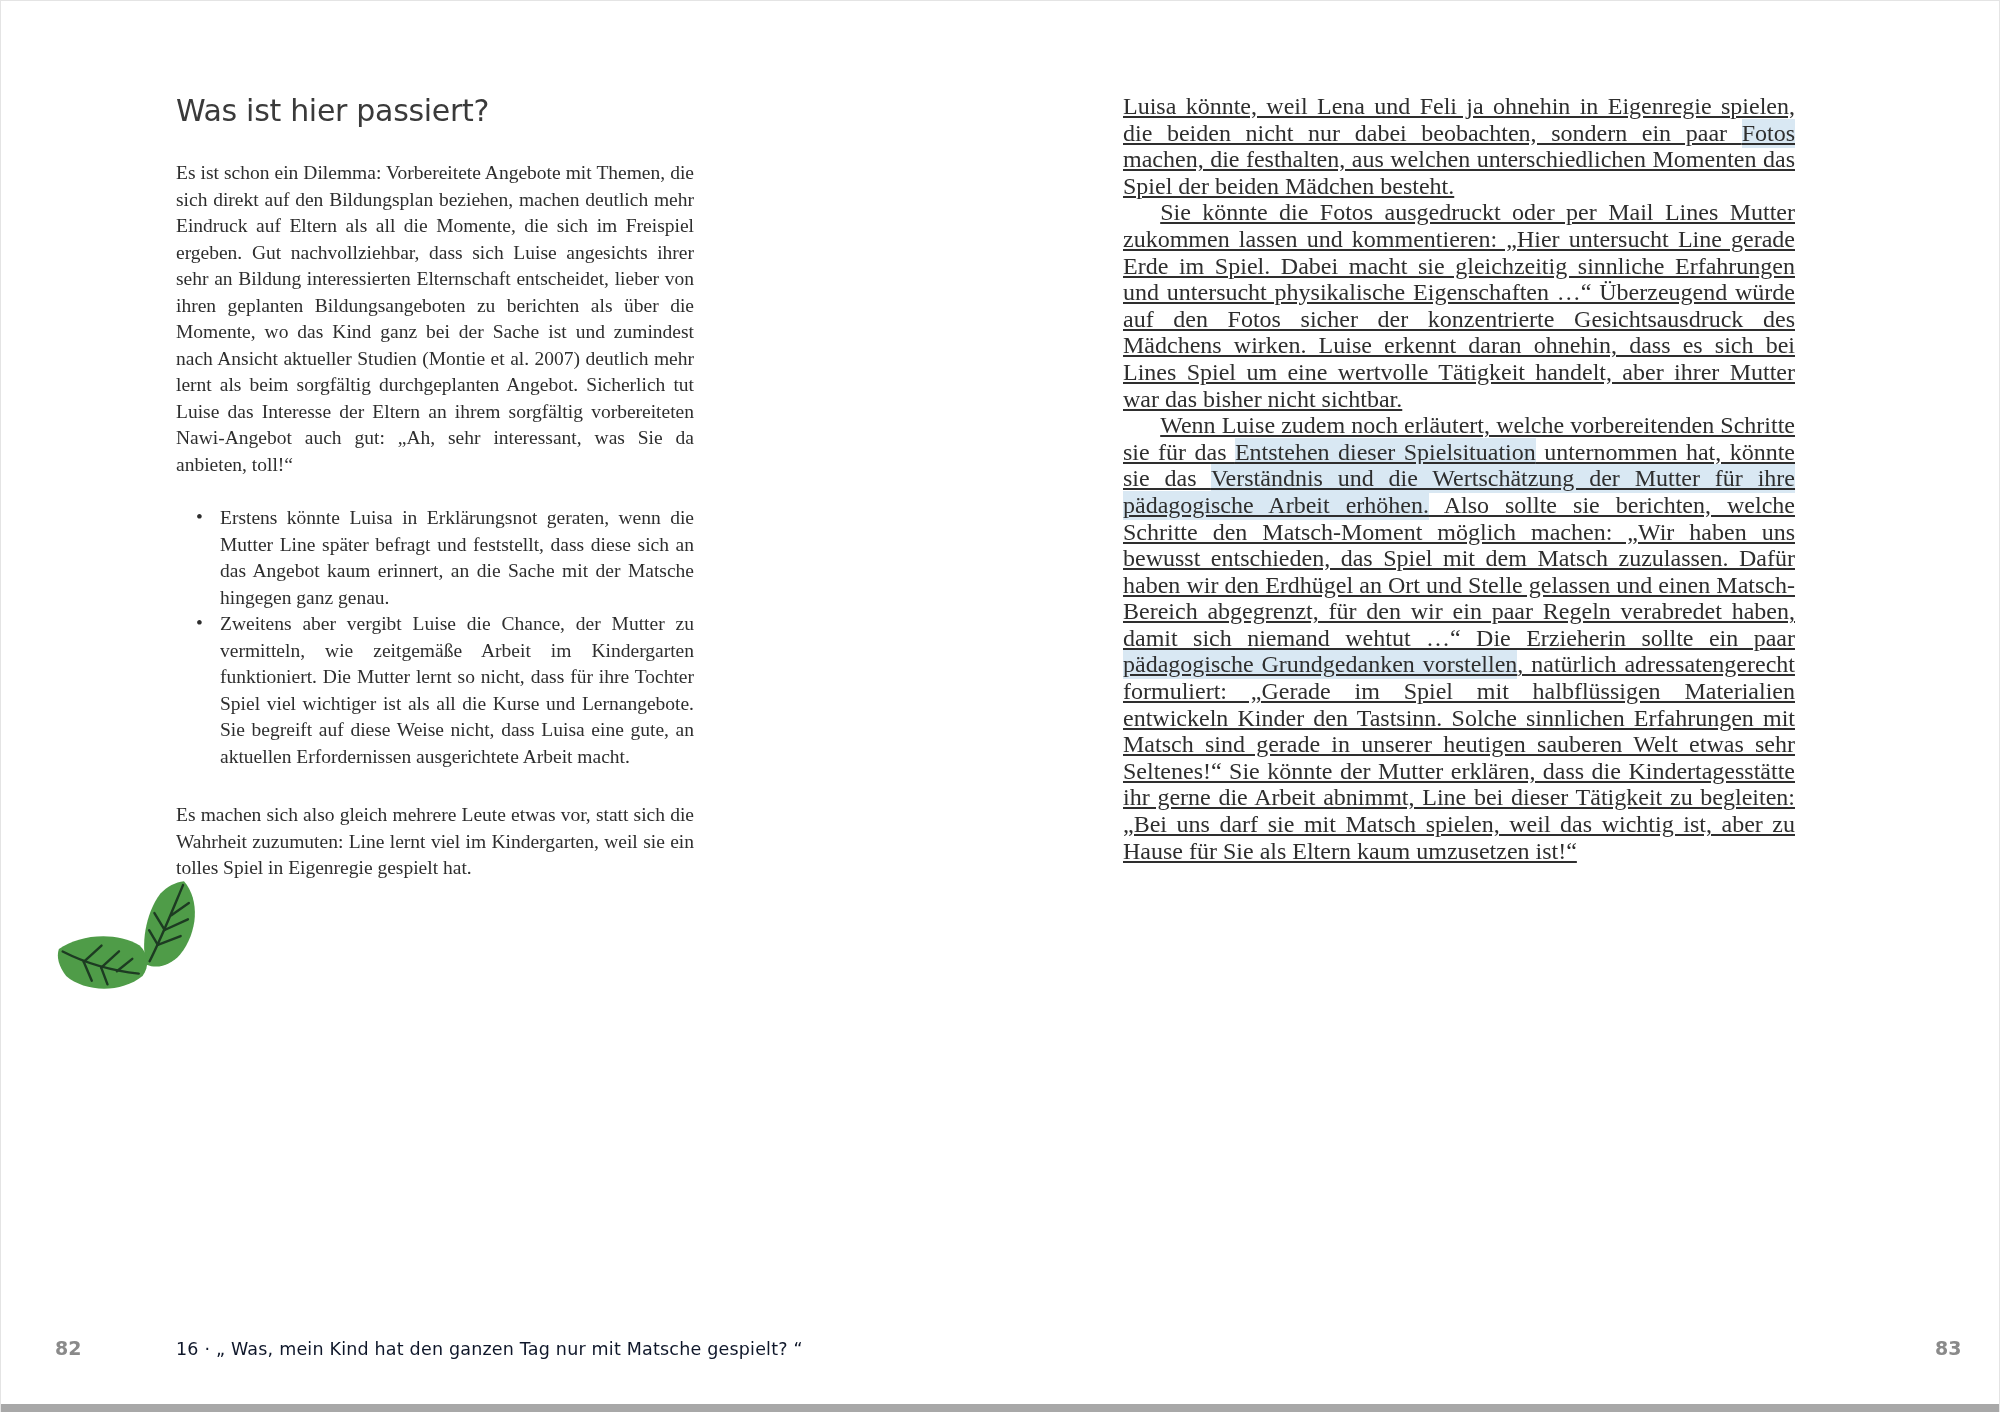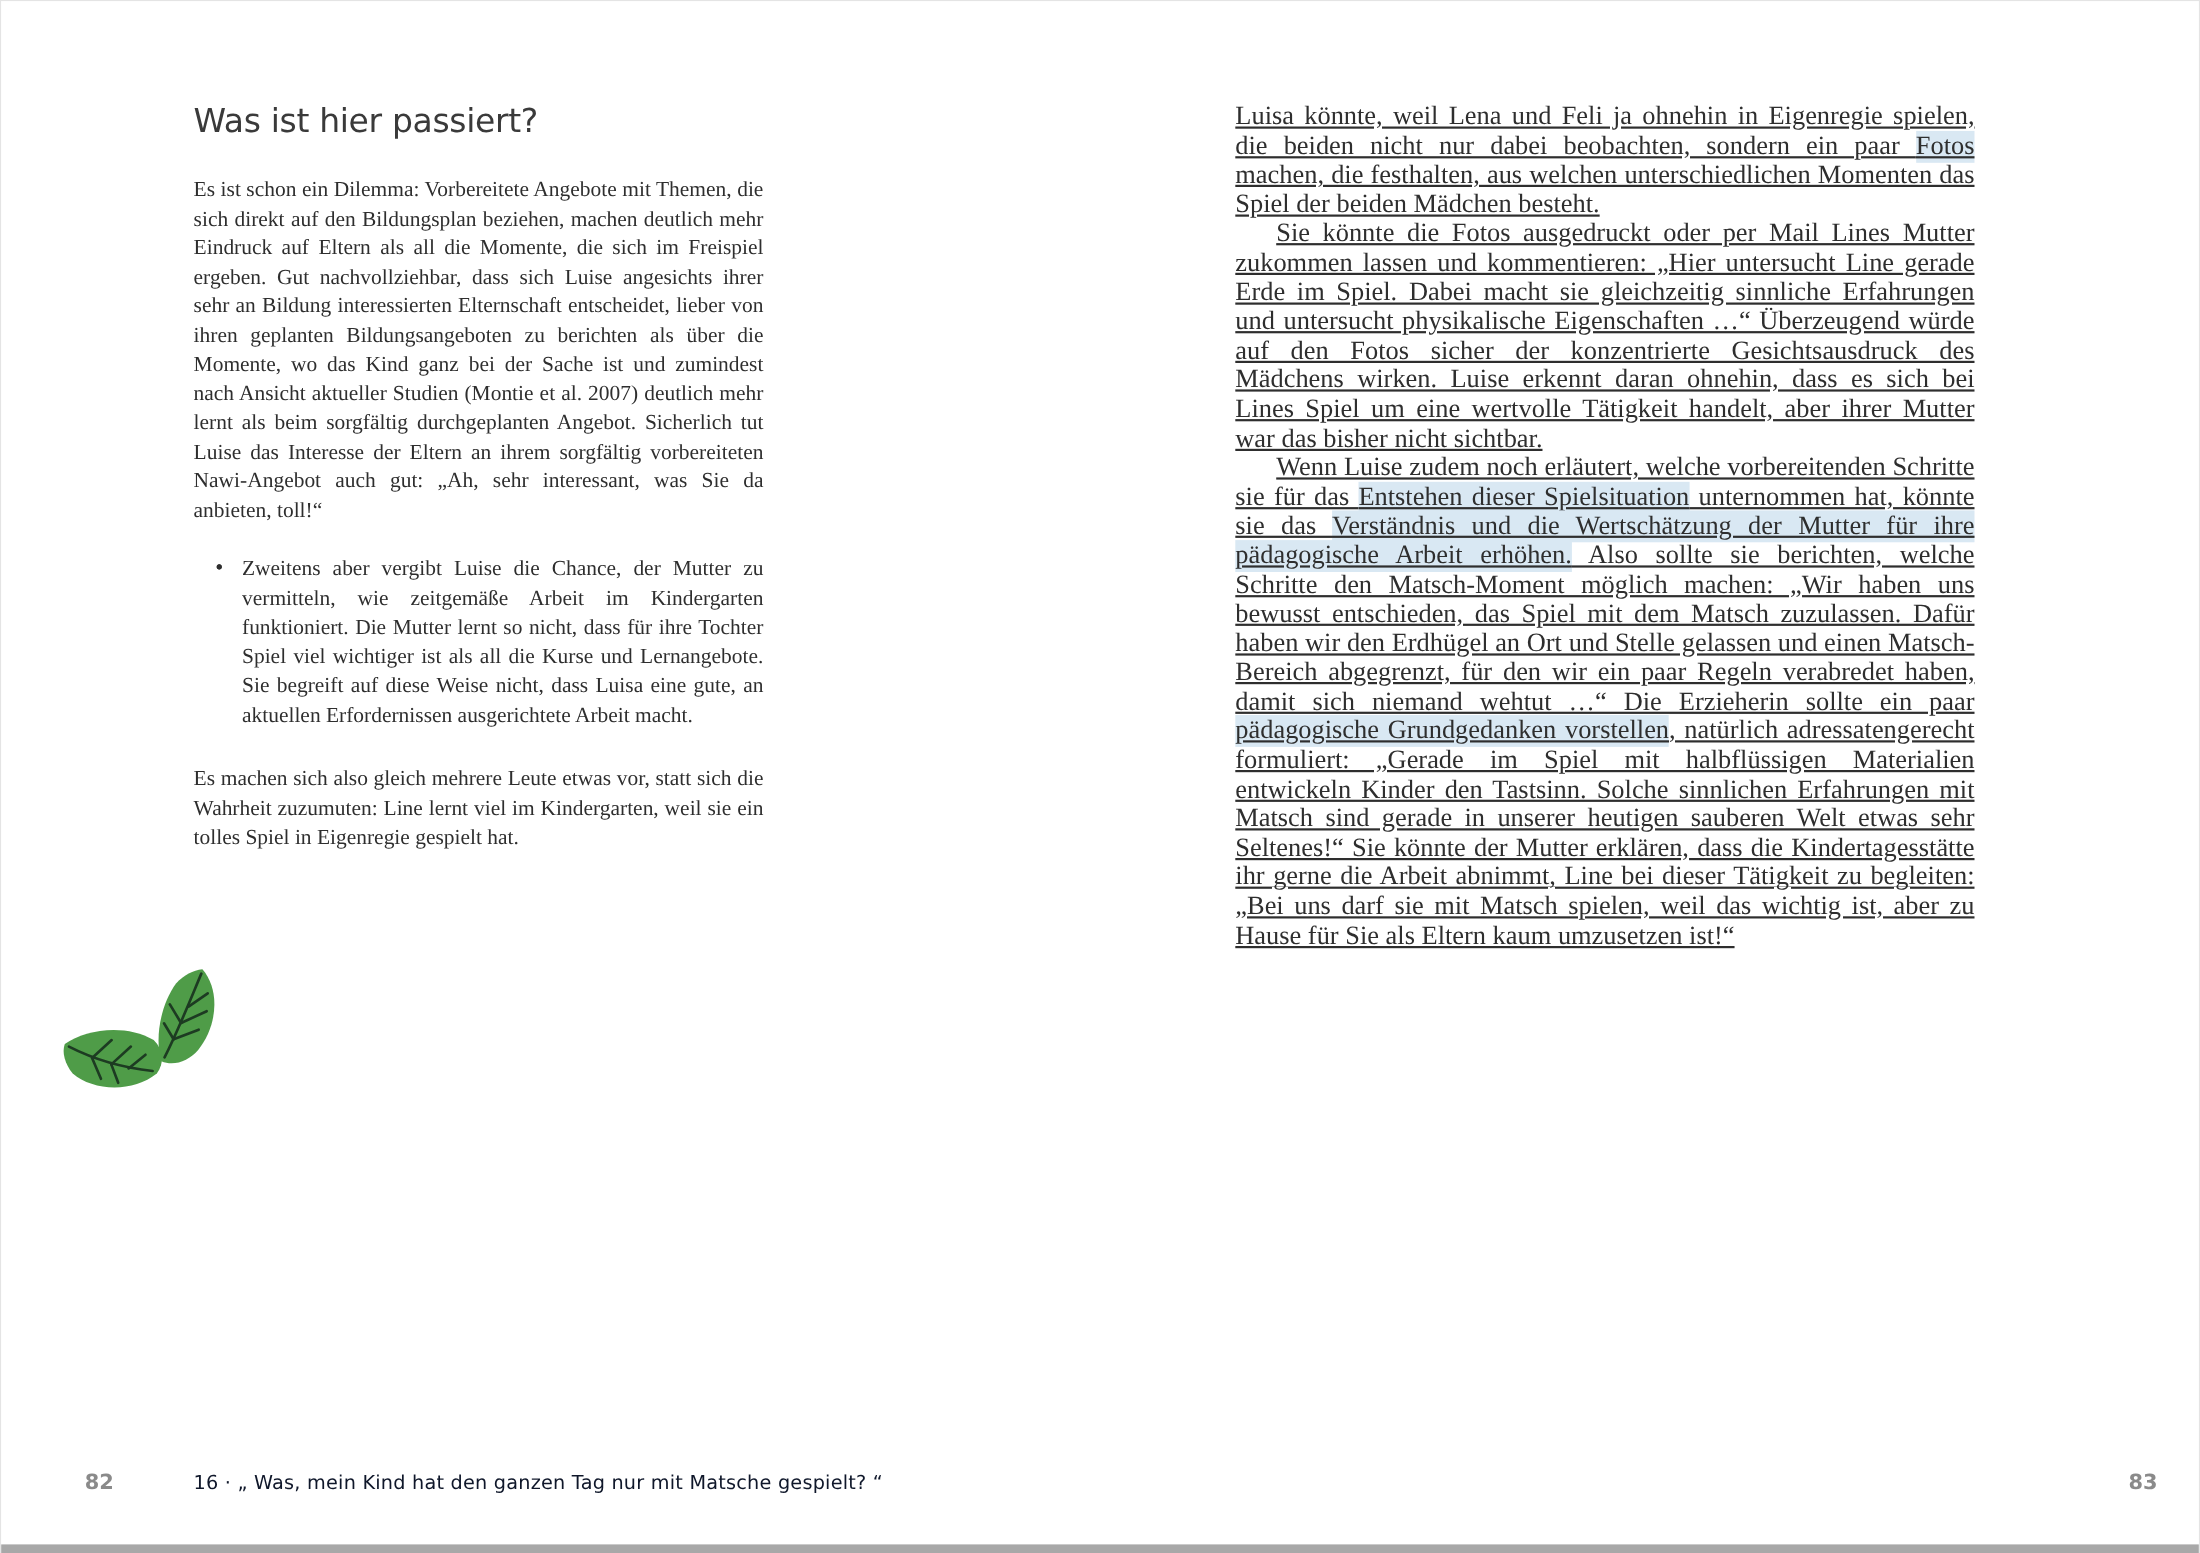--- a/index.html
+++ b/index.html
@@ -57,21 +57,21 @@
   }
   .leaves{position:absolute;left:50px;top:866px;}
   .footer-num{
     position:absolute;
     top:1336px;
     font-family:"DejaVu Sans", sans-serif;
     font-size:19px;
     font-weight:700;
     color:#8a8a8a;
   }
-  .footer-num-left{left:76px;text-align:right;}
+  .footer-num-left{left:54px;text-align:right;}
   .footer-num-right{left:1934px;}
   .footer-title{
     position:absolute;
     left:175px;top:1338px;
     font-family:"DejaVu Sans", sans-serif;
     font-size:17.5px;
     font-weight:400;
     color:#0f172a;
     letter-spacing:0.2px;
   }
@@ -85,20 +85,21 @@
 <body>
 
 <div class="sheet">
 
   <main class="page page-left">
     <h1>Was ist hier passiert?</h1>
     <p class="body">Es ist schon ein Dilemma: Vorbereitete Angebote mit Themen, die sich direkt auf den Bildungsplan beziehen, machen deutlich mehr Eindruck auf Eltern als all die Momente, die sich im Freispiel ergeben. Gut nachvollziehbar, dass sich Luise angesichts ihrer sehr an Bildung interessierten Elternschaft entscheidet, lieber von ihren geplanten Bildungsangeboten zu berichten als über die Momente, wo das Kind ganz bei der Sache ist und zumindest nach Ansicht aktueller Studien (Montie et al. 2007) deutlich mehr lernt als beim sorgfältig durchgeplanten Angebot. Sicherlich tut Luise das Interesse der Eltern an ihrem sorgfältig vorbereiteten Nawi-Angebot auch gut: „Ah, sehr interessant, was Sie da anbieten, toll!“</p>
     <ul class="bullets">
       <li>
         <span class="dot">•</span>
+        <span>Erstens könnte Luisa in Erklärungsnot geraten, wenn die Mutter Line später befragt und feststellt, dass diese sich an das Angebot kaum erinnert, an die Sache mit der Matsche hingegen ganz genau.</span>
       </li>
       <li>
         <span class="dot">•</span>
         <span>Zweitens aber vergibt Luise die Chance, der Mutter zu vermitteln, wie zeitgemäße Arbeit im Kindergarten funktioniert. Die Mutter lernt so nicht, dass für ihre Tochter Spiel viel wichtiger ist als all die Kurse und Lernangebote. Sie begreift auf diese Weise nicht, dass Luisa eine gute, an aktuellen Erfordernissen ausgerichtete Arbeit macht.</span>
       </li>
     </ul>
     <p class="body para-final">Es machen sich also gleich mehrere Leute etwas vor, statt sich die Wahrheit zuzumuten: Line lernt viel im Kindergarten, weil sie ein tolles Spiel in Eigenregie gespielt hat.</p>
   </main>
 
   <svg class="leaves" width="170" height="130" viewBox="0 0 170 130" aria-hidden="true">

